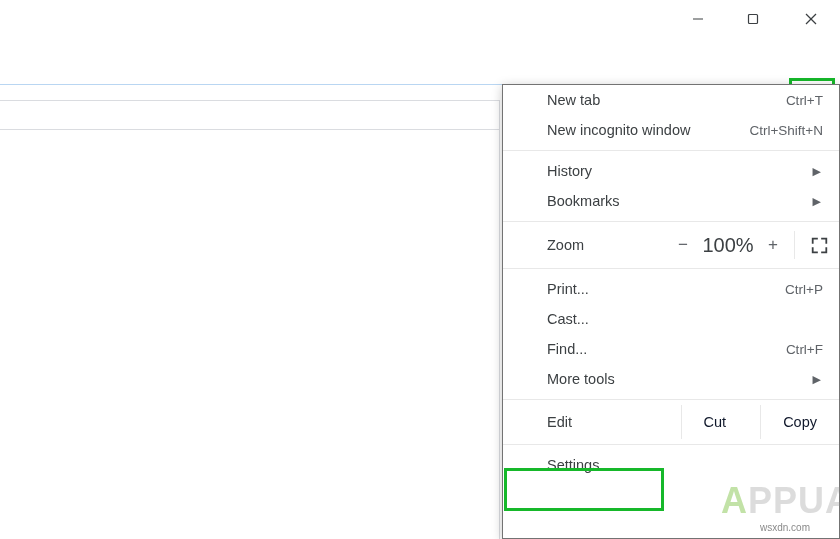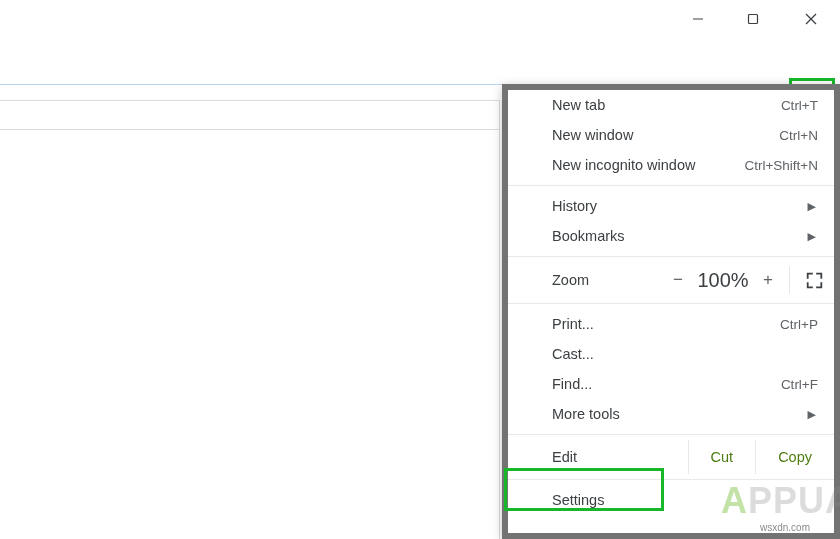--- a/index.html
+++ b/index.html
@@ -135,21 +135,21 @@
     box-sizing: border-box;
   }
 
   
   #chrome-menu {
     position: absolute;
     left: 502px; top: 84px;
     width: 338px;
     height: 455px;
     background: #ffffff;
-    border: 6px solid #737373;
+    border: 1px solid #737373;
     box-shadow: 0 2px 10px rgba(0,0,0,0.22);
     box-sizing: border-box;
     font-size: 14.5px;
     color: #3c4043;
     overflow: hidden;
   }
 
   .menu-item {
     position: relative;
     height: 30px;
@@ -231,23 +231,24 @@
     display: flex;
     align-items: center;
     height: 34px;
   }
   .edit-action {
     padding: 0 22px;
     height: 34px;
     display: flex;
     align-items: center;
     font-size: 14.5px;
-    color: #4d7c0f;
+    color: #0f172a;
     border-left: 1px solid #e8e8e8;
     box-sizing: border-box;
+    margin-left: 12px;
   }
 
   
   #settings-highlight {
     position: absolute;
     left: 504px; top: 468px;
     width: 160px; height: 43px;
     border: 3px solid #16b82a;
     box-sizing: border-box;
     z-index: 5;
@@ -347,24 +348,20 @@
   <div id="page-area">
     <div id="page-card"></div>
     <div id="page-card-2"></div>
   </div>
 
   <div id="chrome-menu">
 
     <div class="menu-item">
       <span class="label">New tab</span>
       <span class="shortcut">Ctrl+T</span>
-    </div>
-    <div class="menu-item">
-      <span class="label">New window</span>
-      <span class="shortcut">Ctrl+N</span>
     </div>
     <div class="menu-item">
       <span class="label">New incognito window</span>
       <span class="shortcut">Ctrl+Shift+N</span>
     </div>
 
     <div class="menu-sep"></div>
 
     <div class="menu-item">
       <span class="label">History</span>

